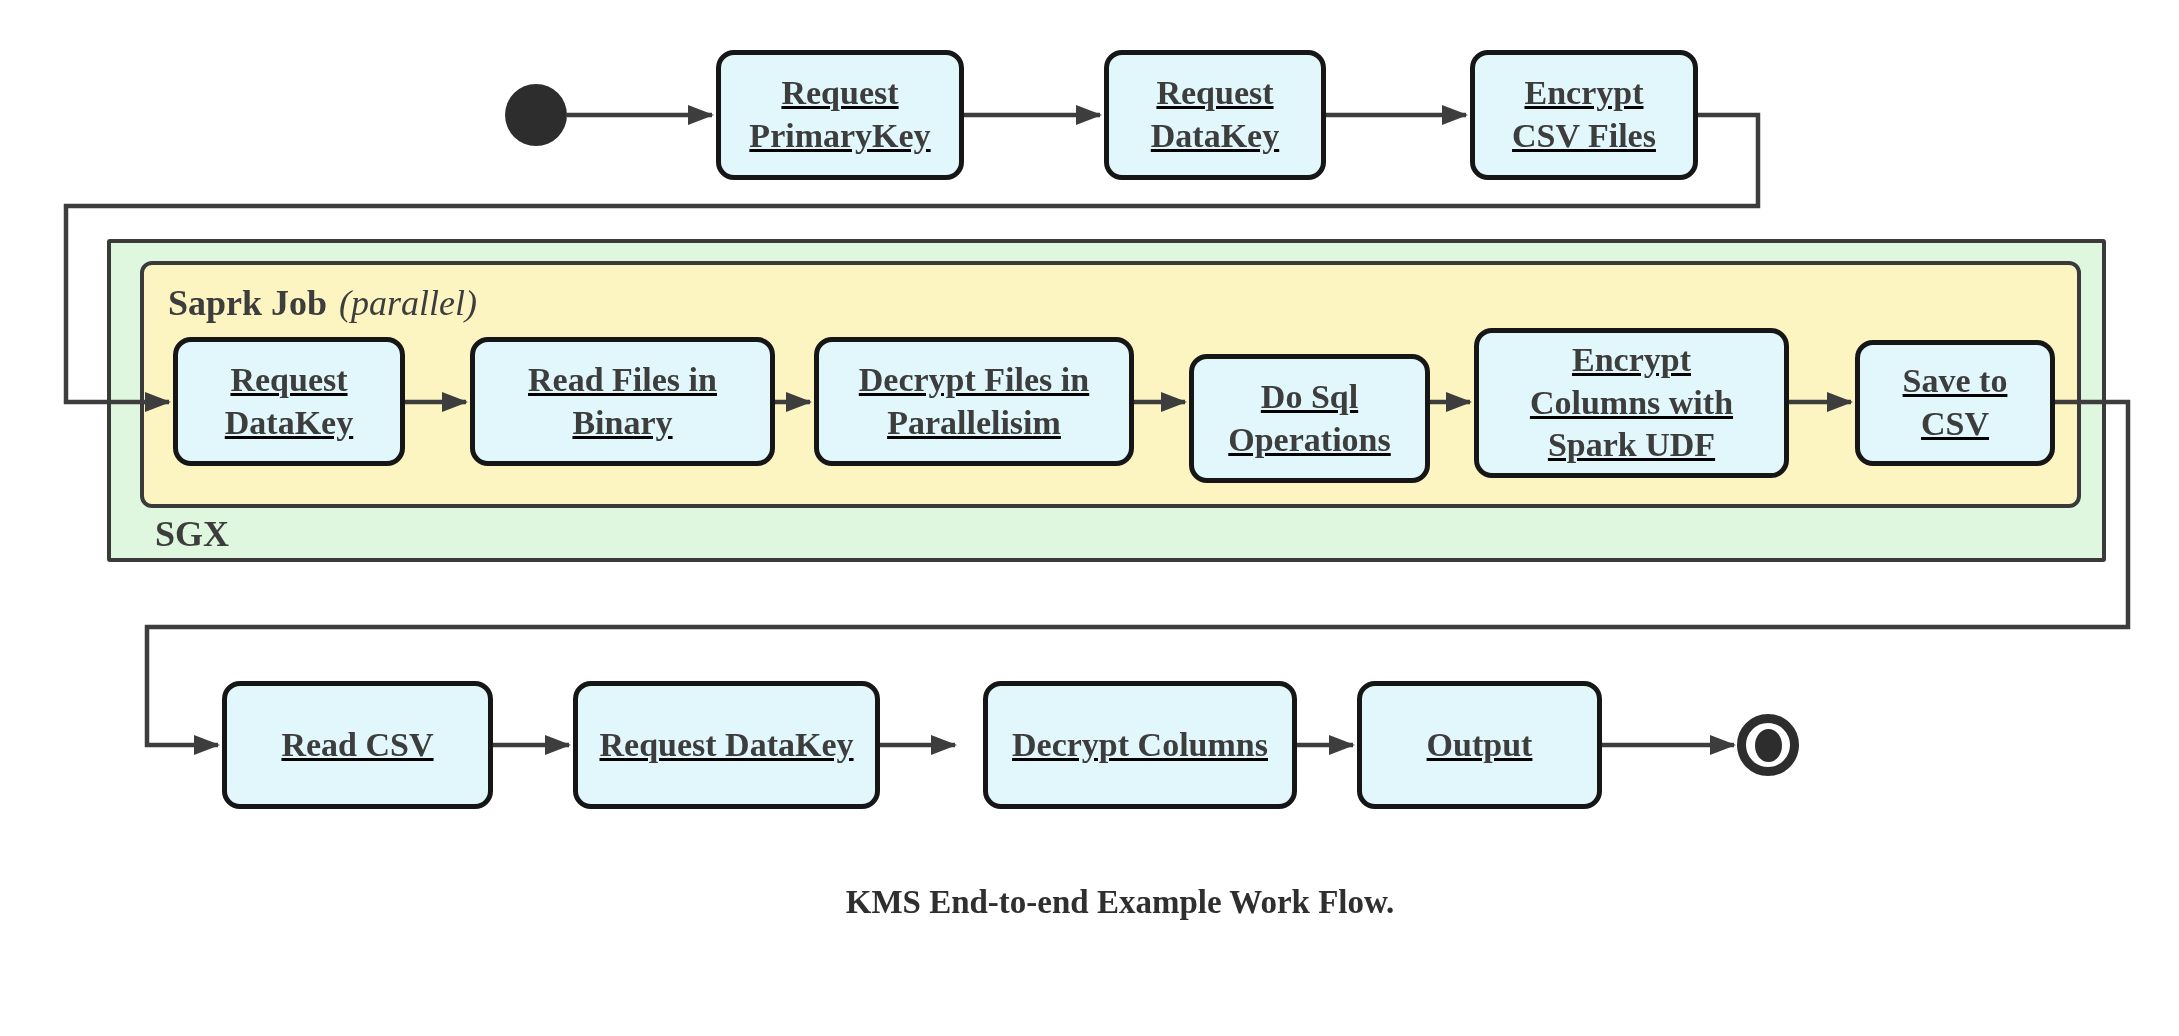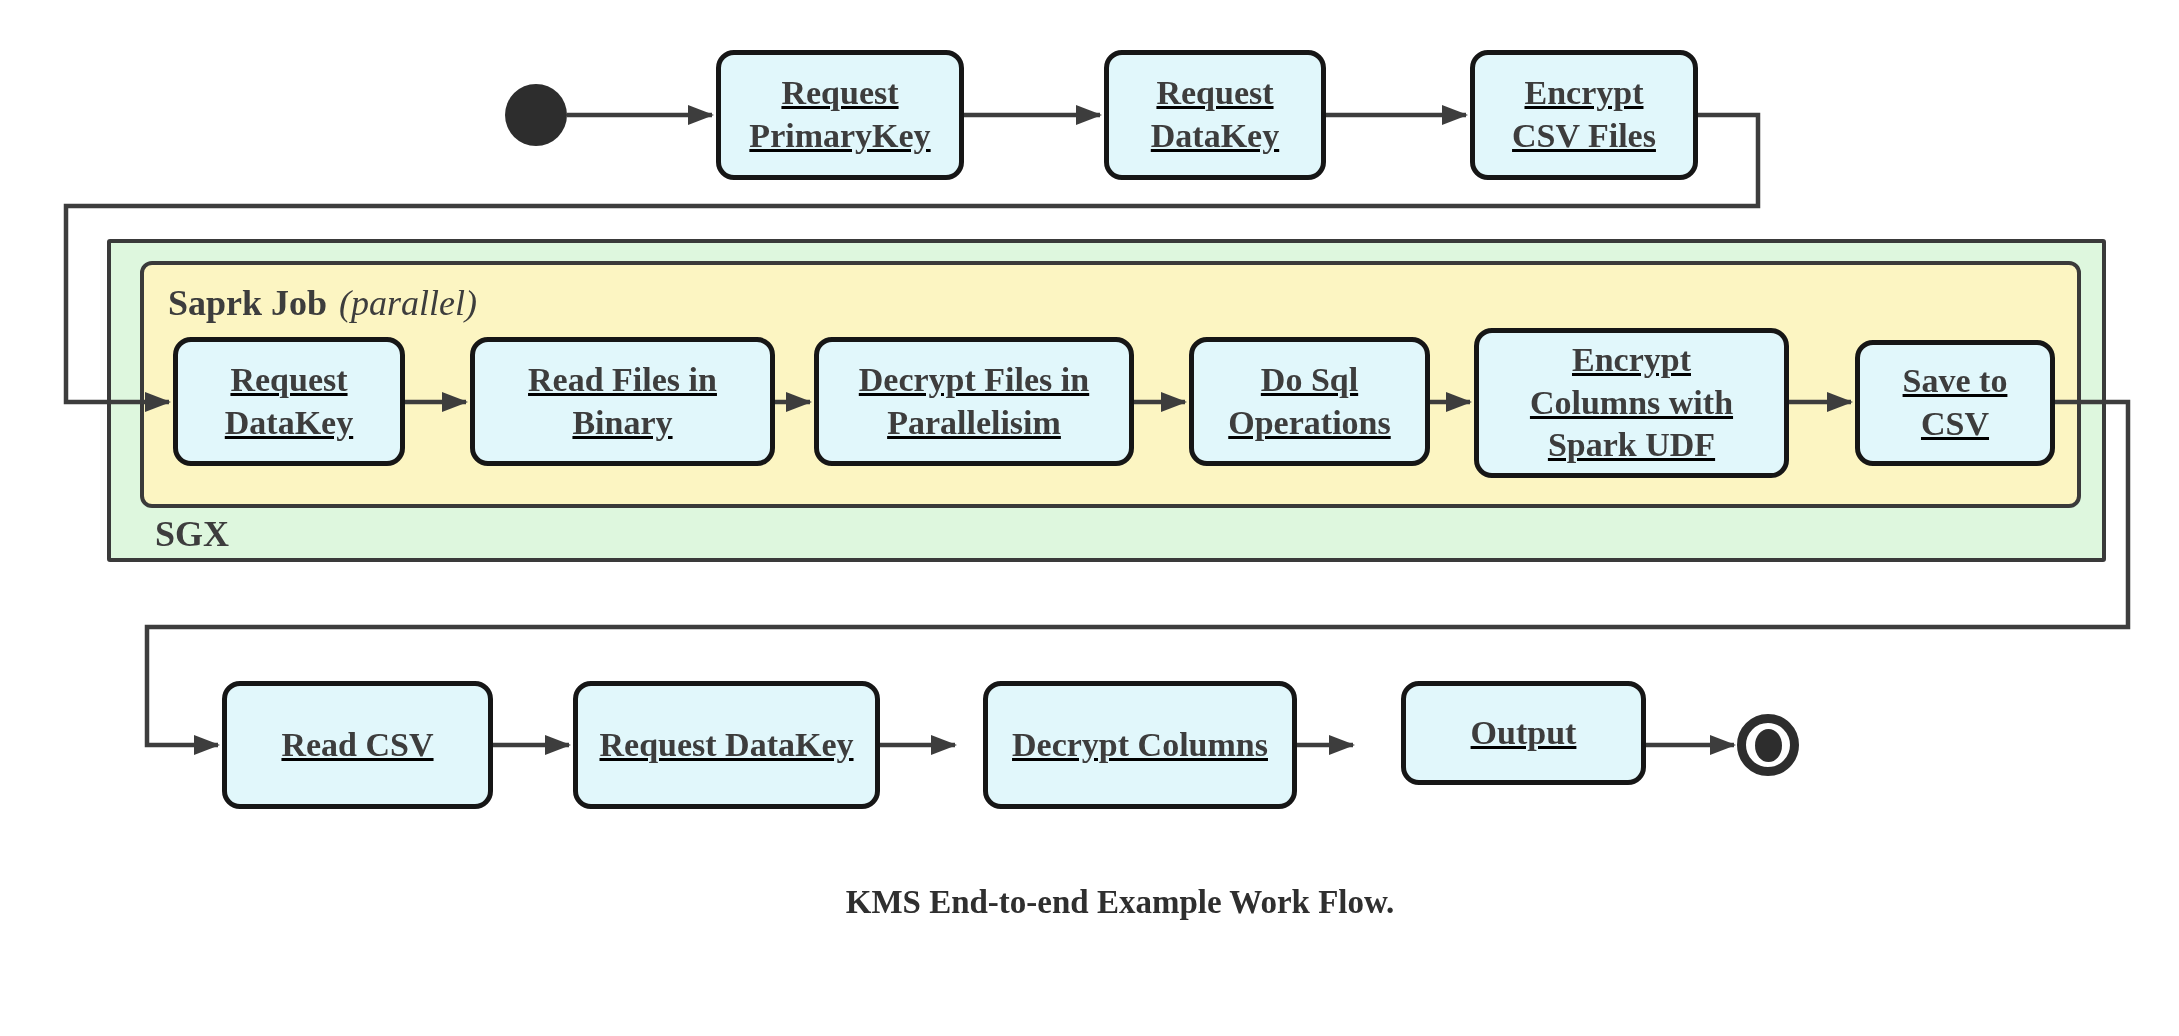--- a/index.html
+++ b/index.html
@@ -166,21 +166,21 @@
 DataKey</span>
   </div>
   <div class="node" style="left:814px; top:337px; width:320px; height:129px;">
     <span>Decrypt Files in
 Parallelisim</span>
   </div>
   <div class="node" style="left:470px; top:337px; width:305px; height:129px;">
     <span>Read Files in
 Binary</span>
   </div>
-  <div class="node" style="left:1189px; top:337px; width:241px; height:129px;">
+  <div class="node" style="left:1189px; top:354px; width:241px; height:129px;">
     <span>Do Sql
 Operations</span>
   </div>
   <div class="node" style="left:1474px; top:328px; width:315px; height:150px;">
     <span>Encrypt
 Columns with
 Spark UDF</span>
   </div>
   <div class="node" style="left:1855px; top:340px; width:200px; height:126px;">
     <span>Save to CSV</span>
@@ -188,19 +188,19 @@
 
   <div class="node" style="left:222px; top:681px; width:271px; height:128px;">
     <span>Read CSV</span>
   </div>
   <div class="node" style="left:573px; top:681px; width:307px; height:128px;">
     <span>Request DataKey</span>
   </div>
   <div class="node" style="left:959px; top:681px; width:314px; height:128px;margin-left:24px;">
     <span>Decrypt Columns</span>
   </div>
-  <div class="node" style="left:1401px; top:681px; width:245px; height:104px;">
+  <div class="node" style="left:1357px; top:681px; width:245px; height:128px;">
     <span>Output</span>
   </div>
 
   <div class="caption">KMS End-to-end Example Work Flow.</div>
 
 </div>
 
 </body></html>

